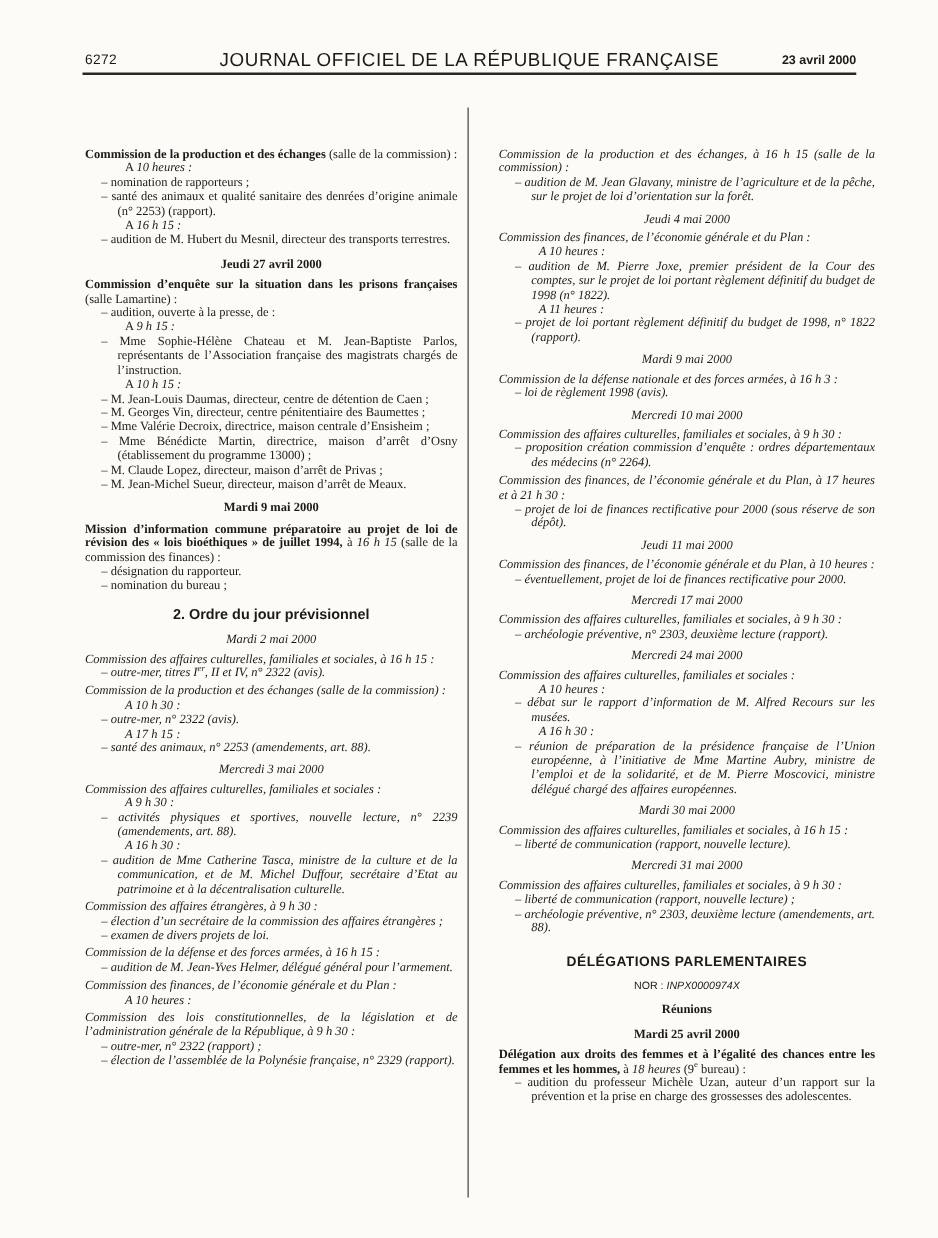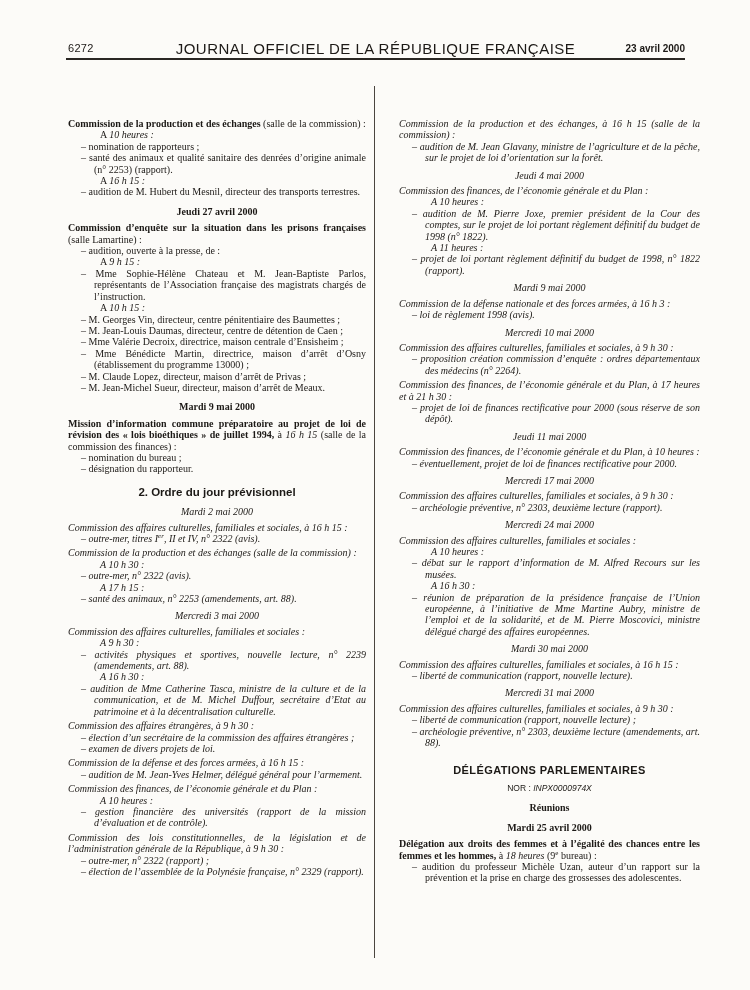--- a/index.html
+++ b/index.html
@@ -67,32 +67,32 @@
         <div class="time"><span>A </span><span class="si">16 h 15 :</span></div>
         <div class="item"><span>– audition de M. Hubert du Mesnil, directeur des transports terrestres.</span></div>
       </div>
       <div class="h h-bold">Jeudi 27 avril 2000</div>
       <div class="entry">
         <p class="lead"><span class="sb">Commission d’enquête sur la situation dans les prisons françaises</span><span> (salle Lamartine) :</span></p>
         <div class="item"><span>– audition, ouverte à la presse, de :</span></div>
         <div class="time"><span>A </span><span class="si">9 h 15 :</span></div>
         <div class="item"><span>– Mme Sophie-Hélène Chateau et M. Jean-Baptiste Parlos, représentants de l’Association française des magistrats chargés de l’instruction.</span></div>
         <div class="time"><span>A </span><span class="si">10 h 15 :</span></div>
+        <div class="item"><span>– M. Jean-Louis Daumas, directeur, centre de détention de Caen ;</span></div>
         <div class="item"><span>– M. Georges Vin, directeur, centre pénitentiaire des Baumettes ;</span></div>
-        <div class="item"><span>– M. Jean-Louis Daumas, directeur, centre de détention de Caen ;</span></div>
         <div class="item"><span>– Mme Valérie Decroix, directrice, maison centrale d’Ensisheim ;</span></div>
         <div class="item"><span>– Mme Bénédicte Martin, directrice, maison d’arrêt d’Osny (établissement du programme 13000) ;</span></div>
         <div class="item"><span>– M. Claude Lopez, directeur, maison d’arrêt de Privas ;</span></div>
         <div class="item"><span>– M. Jean-Michel Sueur, directeur, maison d’arrêt de Meaux.</span></div>
       </div>
       <div class="h h-bold">Mardi 9 mai 2000</div>
       <div class="entry">
         <p class="lead"><span class="sb">Mission d’information commune préparatoire au projet de loi de révision des « lois bioéthiques » de juillet 1994,</span><span> à </span><span class="si">16 h 15</span><span> (salle de la commission des finances) :</span></p>
+        <div class="item"><span>– désignation du rapporteur.</span></div>
         <div class="item"><span>– nomination du bureau ;</span></div>
-        <div class="item"><span>– désignation du rapporteur.</span></div>
       </div>
       <div class="h h-title">2. Ordre du jour prévisionnel</div>
       <div class="h h-italic">Mardi 2 mai 2000</div>
       <div class="entry ital">
         <p class="lead"><span>Commission des affaires culturelles, familiales et sociales, à 16 h 15 :</span></p>
         <div class="item"><span>– outre-mer, titres I</span><sup>er</sup><span>, II et IV, n° 2322 (avis).</span></div>
       </div>
       <div class="entry ital">
         <p class="lead"><span>Commission de la production et des échanges (salle de la commission) :</span></p>
         <div class="time"><span>A 10 h 30 :</span></div>
@@ -113,21 +113,20 @@
         <div class="item"><span>– élection d’un secrétaire de la commission des affaires étrangères ;</span></div>
         <div class="item"><span>– examen de divers projets de loi.</span></div>
       </div>
       <div class="entry ital">
         <p class="lead"><span>Commission de la défense et des forces armées, à 16 h 15 :</span></p>
         <div class="item"><span>– audition de M. Jean-Yves Helmer, délégué général pour l’armement.</span></div>
       </div>
       <div class="entry ital">
         <p class="lead"><span>Commission des finances, de l’économie générale et du Plan :</span></p>
         <div class="time"><span>A 10 heures :</span></div>
-        <div class="item"><span>– gestion financière des universités (rapport de la mission d’évaluation et de contrôle).</span></div>
       </div>
       <div class="entry ital">
         <p class="lead"><span>Commission des lois constitutionnelles, de la législation et de l’administration générale de la République, à 9 h 30 :</span></p>
         <div class="item"><span>– outre-mer, n° 2322 (rapport) ;</span></div>
         <div class="item"><span>– élection de l’assemblée de la Polynésie française, n° 2329 (rapport).</span></div>
       </div>
     </section>
   <section class="col col-right" id="col-right">
       <div class="entry ital">
         <p class="lead"><span>Commission de la production et des échanges, à 16 h 15 (salle de la commission) :</span></p>

